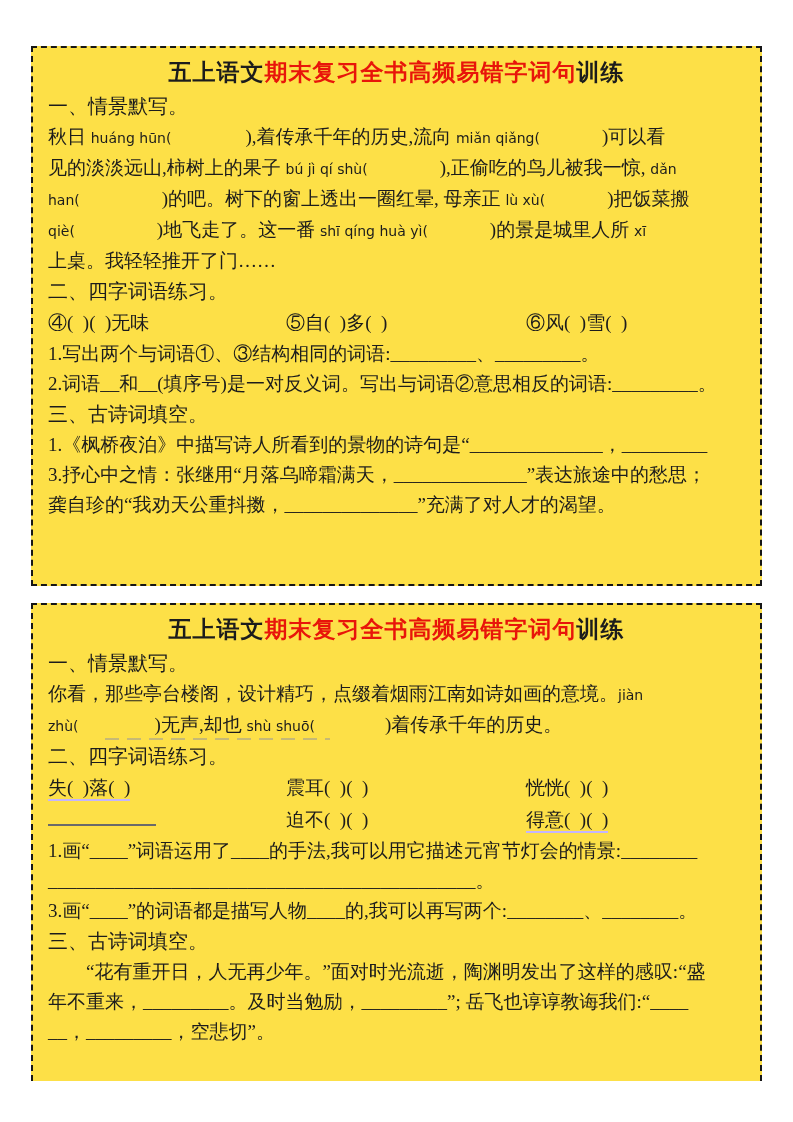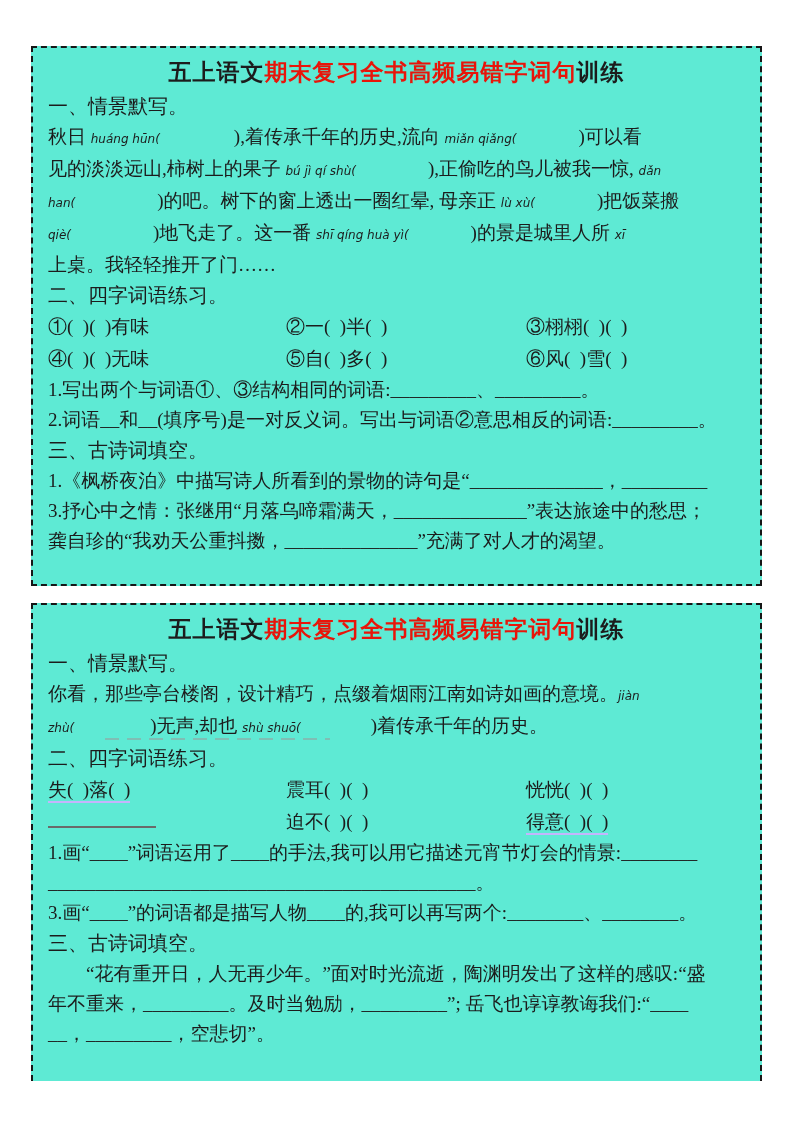--- a/index.html
+++ b/index.html
@@ -2,30 +2,30 @@
 <html><head>
 <meta charset="utf-8">
 <style>
   html,body{margin:0;padding:0;}
   body{
     width:793px;height:1122px;background:#ffffff;position:relative;
     font-family:"Liberation Serif", serif;color:#1c1c1c;overflow:hidden;
   }
   .panel{
     position:absolute;left:31px;width:731px;box-sizing:border-box;
-    border:2px dashed #161616;background:#5eead4;padding:7px 15px 0 15px;
+    border:2px dashed #161616;background:#fde047;padding:7px 15px 0 15px;
     overflow:hidden;
   }
   #panel-0{top:46px;height:540px;}
   #panel-1{top:603px;height:478px;border-bottom:none;}
   .line{white-space:pre-wrap;}
   .line.title{text-align:center;font-weight:bold;font-size:23px;line-height:36px;letter-spacing:1px;}
   .line.h{font-weight:normal;font-size:20px;line-height:31px;}
   .line.p{font-size:19px;line-height:30px;}
-  .run.i{font-style:italic;font-family:"DejaVu Sans", sans-serif;font-size:12px;}
+  .run.i{font-family:"DejaVu Sans", sans-serif;font-size:14px;}
   .gap{display:inline-block;height:1px;}
   .grid-row{display:flex;font-size:19px;line-height:32px;}
   .grid-row .cell{white-space:pre-wrap;}
   .grid-row .cell:nth-child(1){width:238px;}
   .grid-row .cell:nth-child(2){width:240px;}
   .grid-row .cell:nth-child(3){flex:1;}
   .cell .u{border-bottom:2px solid #c4b5fd;padding-bottom:1px;}
   .cell .blankline{display:inline-block;width:108px;height:0.95em;border-bottom:2px solid #6a6a6a;}
   .artifact{
     position:absolute;left:72px;top:133px;width:225px;height:2px;opacity:.55;
@@ -37,25 +37,20 @@
 
 <div class="panel" id="panel-0">
     <div class="line title"><span class="run r">五上语文</span><span class="run hi" style="color: rgb(232, 21, 10);">期末复习全书高频易错字词句</span><span class="run r">训练</span></div>
     <div class="line h"><span class="run r">一、情景默写。</span></div>
     <div class="line p"><span class="run r">秋日 </span><span class="run i">huáng hūn(</span><span class="gap" style="width: 74px;"></span><span class="run r">),着传承千年的历史,流向 </span><span class="run i">miǎn qiǎng(</span><span class="gap" style="width: 62px;"></span><span class="run r">)可以看</span></div>
     <div class="line p"><span class="run r">见的淡淡远山,柿树上的果子 </span><span class="run i">bú jì qí shù(</span><span class="gap" style="width: 72px;"></span><span class="run r">),正偷吃的鸟儿被我一惊, </span><span class="run i">dǎn</span></div>
     <div class="line p"><span class="run i">han(</span><span class="gap" style="width: 82px;"></span><span class="run r">)的吧。树下的窗上透出一圈红晕, 母亲正 </span><span class="run i">lù xù(</span><span class="gap" style="width: 62px;"></span><span class="run r">)把饭菜搬</span></div>
     <div class="line p"><span class="run i">qiè(</span><span class="gap" style="width: 82px;"></span><span class="run r">)地飞走了。这一番 </span><span class="run i">shī qíng huà yì(</span><span class="gap" style="width: 62px;"></span><span class="run r">)的景是城里人所 </span><span class="run i">xī</span></div>
     <div class="line p"><span class="run r">上桌。我轻轻推开了门……</span></div>
     <div class="line h"><span class="run r">二、四字词语练习。</span></div>
-    <div class="grid-row">
-      <div class="cell"><span>①(  )(  )有味</span></div>
-      <div class="cell"><span>②一(  )半(  )</span></div>
-      <div class="cell"><span>③栩栩(  )(  )</span></div>
-    </div>
     <div class="grid-row">
       <div class="cell"><span>④(  )(  )无味</span></div>
       <div class="cell"><span>⑤自(  )多(  )</span></div>
       <div class="cell"><span>⑥风(  )雪(  )</span></div>
     </div>
     <div class="line p"><span class="run r">1.写出两个与词语①、③结构相同的词语:_________、_________。</span></div>
     <div class="line p"><span class="run r">2.词语__和__(填序号)是一对反义词。写出与词语②意思相反的词语:_________。</span></div>
     <div class="line h"><span class="run r">三、古诗词填空。</span></div>
     <div class="line p"><span class="run r">1.《枫桥夜泊》中描写诗人所看到的景物的诗句是“______________，_________</span></div>
     <div class="line p"><span class="run r">3.抒心中之情：张继用“月落乌啼霜满天，______________”表达旅途中的愁思；</span></div>

